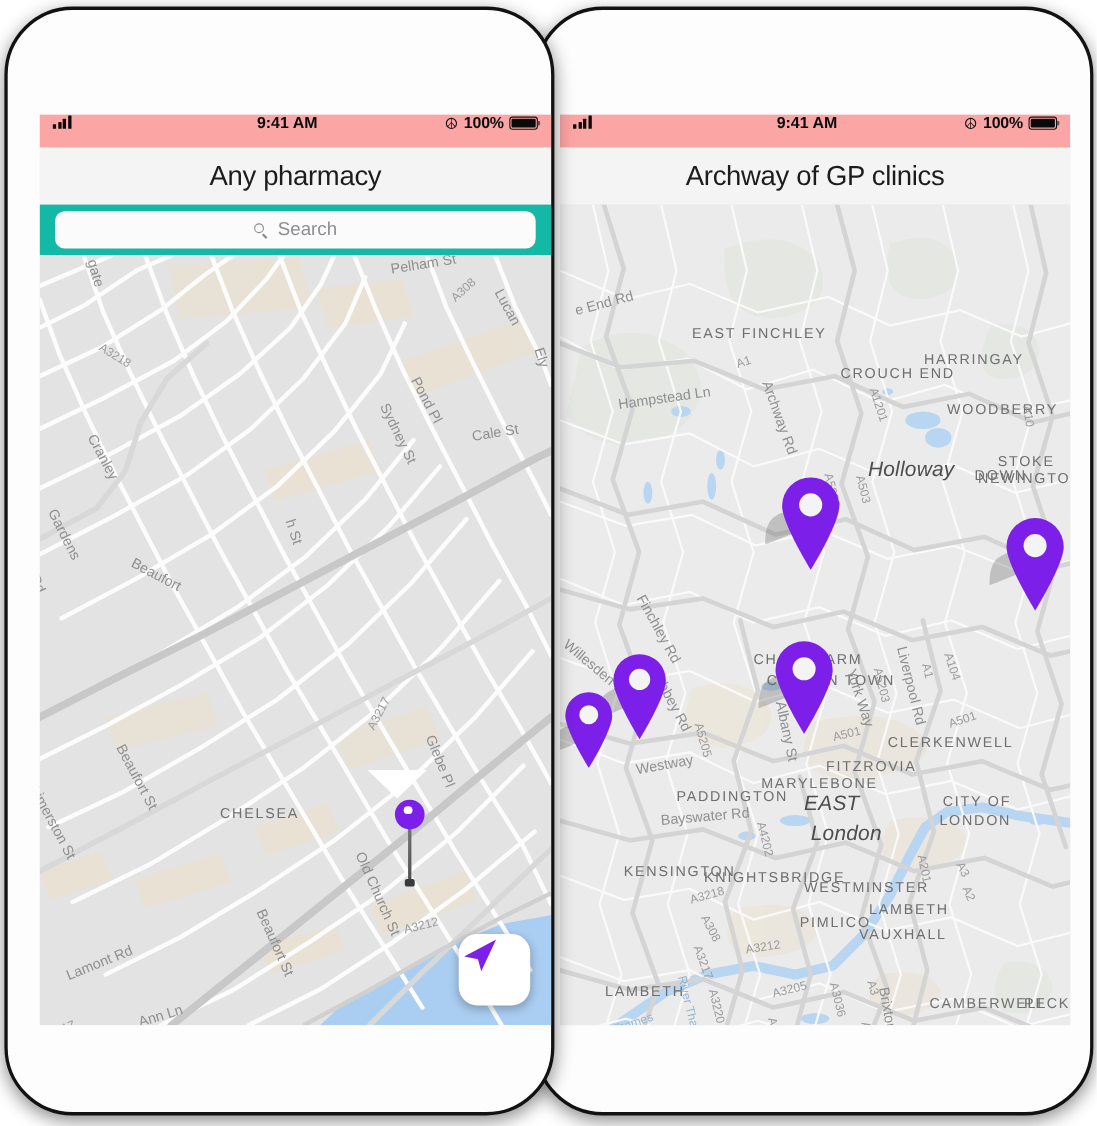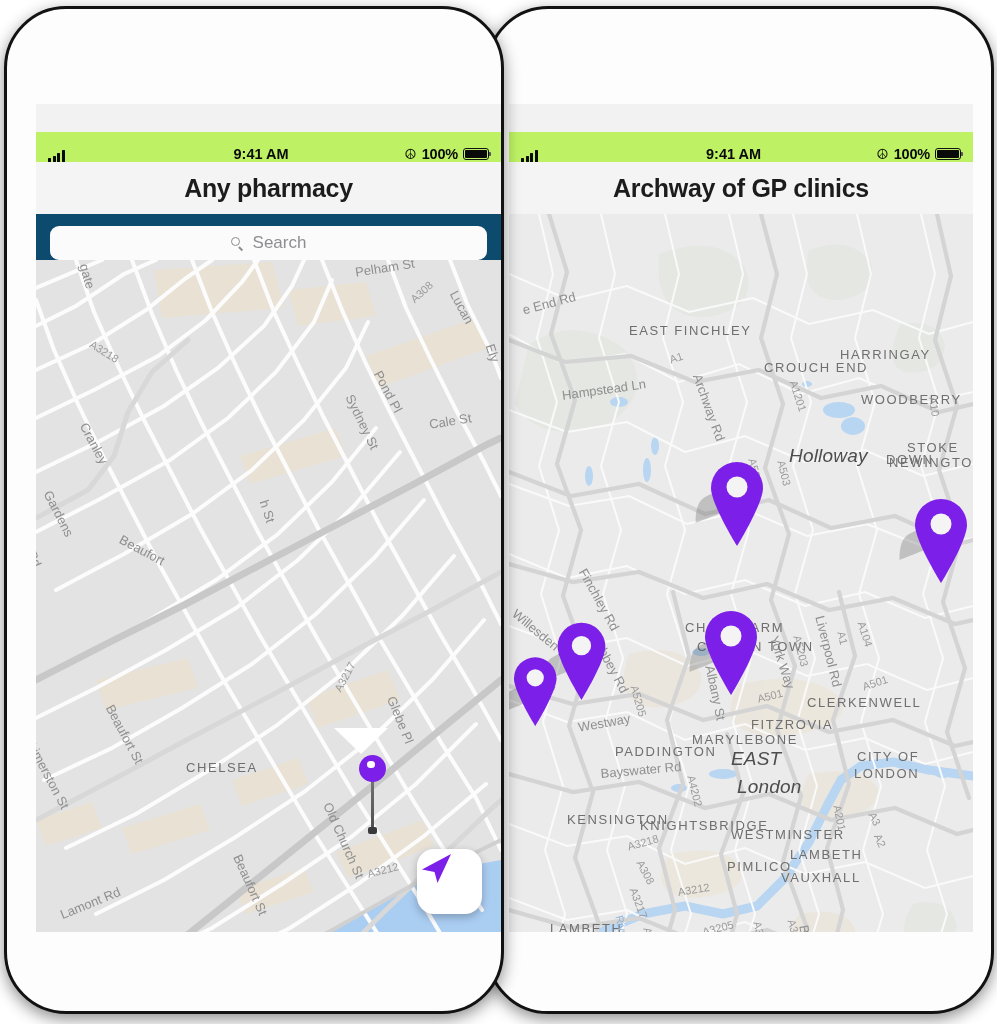--- a/index.html
+++ b/index.html
@@ -32,24 +32,24 @@
     z-index:2;
   }
   .screen{
     position:absolute;overflow:hidden;background:#f2f2f2;
   }
   .screen-left{left:29px;top:95px;width:465px;height:828px;}
   .screen-right{left:20px;top:95px;width:464px;height:828px;}
 
   
   .statusbar{
-    position:relative;height:30px;background:#bef264;
-    display:flex;align-items:flex-end;justify-content:space-between;
+    position:relative;height:30px;background:#fca5a5;
+    display:flex;align-items:flex-start;justify-content:space-between;
     padding:0 12px;box-sizing:border-box;
-    font-size:14.5px;font-weight:bold;color:#0a0a0a;margin-top:28px;
+    font-size:14.5px;font-weight:bold;color:#0a0a0a;
   }
   .sb-left{display:flex;align-items:flex-end;gap:2px;height:13px;min-width:70px;}
   .sb-right{display:flex;align-items:center;gap:5px;min-width:70px;justify-content:flex-end;}
   .bars{display:flex;align-items:flex-end;gap:1.5px;height:12px;}
   .bars i{display:block;width:3px;background:#0a0a0a;border-radius:.5px;}
   .bars i:nth-child(1){height:4px;}
   .bars i:nth-child(2){height:6.5px;}
   .bars i:nth-child(3){height:9px;}
   .bars i:nth-child(4){height:12px;}
   .bt{font-size:14px;line-height:1;color:#0a0a0a;}
@@ -59,25 +59,25 @@
     border-radius:3px;box-sizing:border-box;padding:1.4px;
   }
   .batt::after{content:"";position:absolute;right:-3.4px;top:3.4px;width:2px;height:4px;
     background:#555;border-radius:0 1px 1px 0;}
   .batt i{display:block;height:100%;width:100%;background:#0a0a0a;border-radius:1px;}
 
   
   .navbar{
     height:52px;background:#f4f4f4;display:flex;align-items:center;justify-content:center;
   }
-  .navtitle{font-size:25px;font-weight:bold;color:#1c1c1c;letter-spacing:-.3px;}
+  .navtitle{font-size:25px;font-weight:normal;color:#1c1c1c;letter-spacing:-.3px;}
 
   
   .searchwrap{
-    height:46px;background:#0c4a6e;display:flex;align-items:flex-end;
+    height:46px;background:#14b8a6;display:flex;align-items:center;
     padding:0 14px;box-sizing:border-box;
   }
   .searchfield{
     flex:1;height:34px;background:#fbfbfb;border-radius:9px;
     display:flex;align-items:center;justify-content:center;gap:9px;
   }
   .mag{position:relative;width:13px;height:13px;display:block;}
   .mag::before{content:"";position:absolute;left:0;top:0;width:9px;height:9px;
     border:1.6px solid #8d8d92;border-radius:50%;box-sizing:border-box;}
   .mag::after{content:"";position:absolute;left:8.5px;top:9px;width:5px;height:1.6px;
@@ -479,21 +479,21 @@
             <div class="maplabel lbl-street" style="left: 348px; top: 108px; transform: rotate(62deg); transform-origin: left top;">Pond Pl</div>
             <div class="maplabel lbl-street" style="left: 320px; top: 132px; transform: rotate(64deg); transform-origin: left top;">Sydney St</div>
             <div class="maplabel lbl-street" style="left: 392px; top: 157px; transform: rotate(-9deg); transform-origin: left top;">Cale St</div>
             <div class="maplabel lbl-street" style="left: 54px; top: 160px; transform: rotate(62deg); transform-origin: left top;">Cranley</div>
             <div class="maplabel lbl-street" style="left: 18px; top: 228px; transform: rotate(63deg); transform-origin: left top;">Gardens</div>
             <div class="maplabel lbl-street" style="left: 88px; top: 272px; transform: rotate(28deg); transform-origin: left top;">Beaufort</div>
             <div class="maplabel lbl-street" style="left: 2px; top: 288px; transform: rotate(66deg); transform-origin: left top;">Rd</div>
             <div class="maplabel lbl-street" style="left: 235px; top: 238px; transform: rotate(72deg); transform-origin: left top;">h St</div>
             <div class="maplabel lbl-road" style="left: 296px; top: 428px; transform: rotate(-62deg); transform-origin: left top;">A3217</div>
             <div class="maplabel lbl-street" style="left: 362px; top: 434px; transform: rotate(68deg); transform-origin: left top;">Glebe Pl</div>
-            <div class="maplabel lbl-place" style="left: 150px; top: 500px; transform: rotate(0deg); transform-origin: left top;">CHELSEA</div>
+            <div class="maplabel lbl-place" style="left: 164px; top: 500px; transform: rotate(0deg); transform-origin: left top;">CHELSEA</div>
             <div class="maplabel lbl-street" style="left: 80px; top: 442px; transform: rotate(62deg); transform-origin: left top;">Beaufort St</div>
             <div class="maplabel lbl-street" style="left: 2px; top: 480px; transform: rotate(62deg); transform-origin: left top;">Limerston St</div>
             <div class="maplabel lbl-street" style="left: 298px; top: 540px; transform: rotate(66deg); transform-origin: left top;">Old Church St</div>
             <div class="maplabel lbl-street" style="left: 208px; top: 592px; transform: rotate(66deg); transform-origin: left top;">Beaufort St</div>
             <div class="maplabel lbl-street" style="left: 22px; top: 648px; transform: rotate(-22deg); transform-origin: left top;">Lamont Rd</div>
             <div class="maplabel lbl-street" style="left: 88px; top: 690px; transform: rotate(-17deg); transform-origin: left top;">Ann Ln</div>
             <div class="maplabel lbl-road" style="left: 0px; top: 705px; transform: rotate(-20deg); transform-origin: left top;">A3217</div>
             <div class="maplabel lbl-road" style="left: 330px; top: 608px; transform: rotate(-14deg); transform-origin: left top;">A3212</div>
           </div>
 

